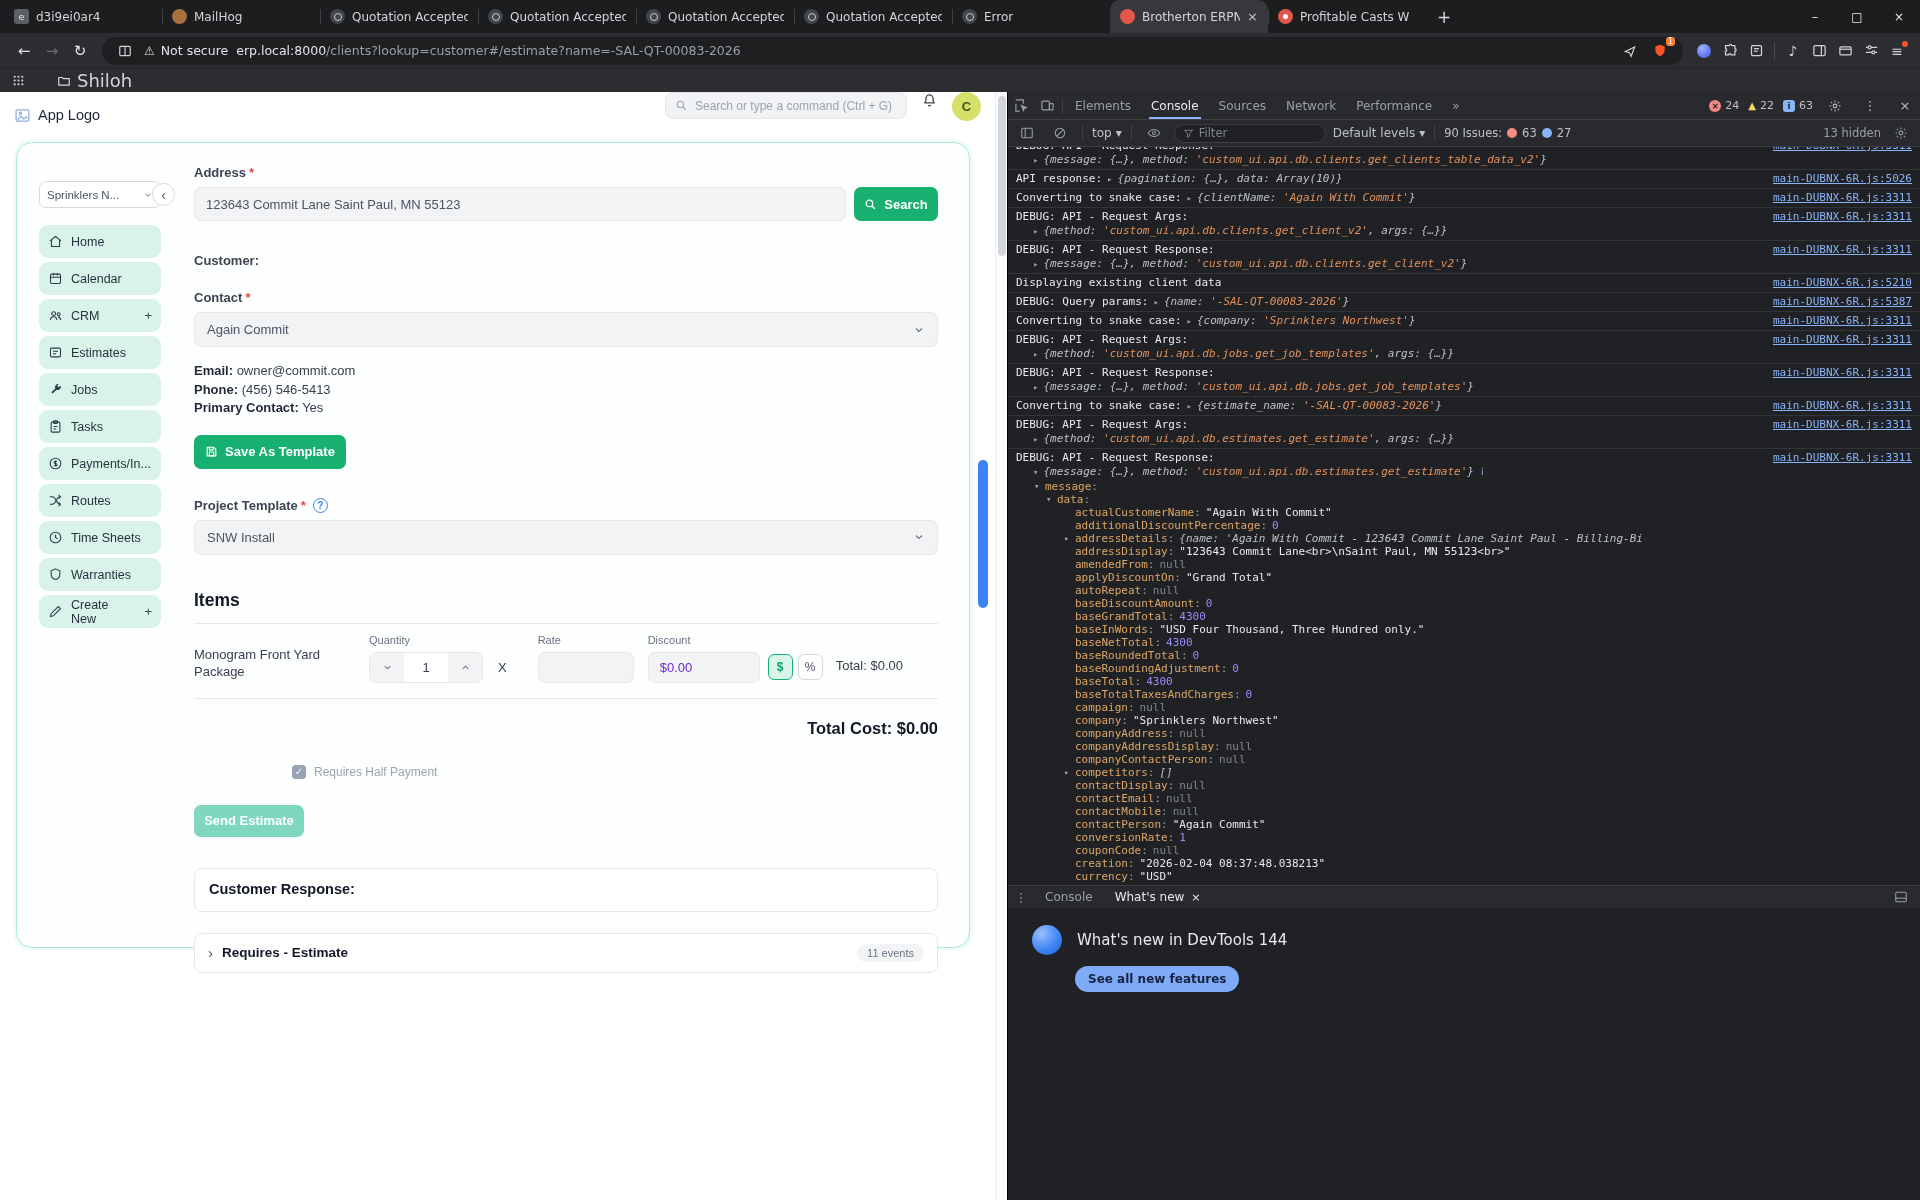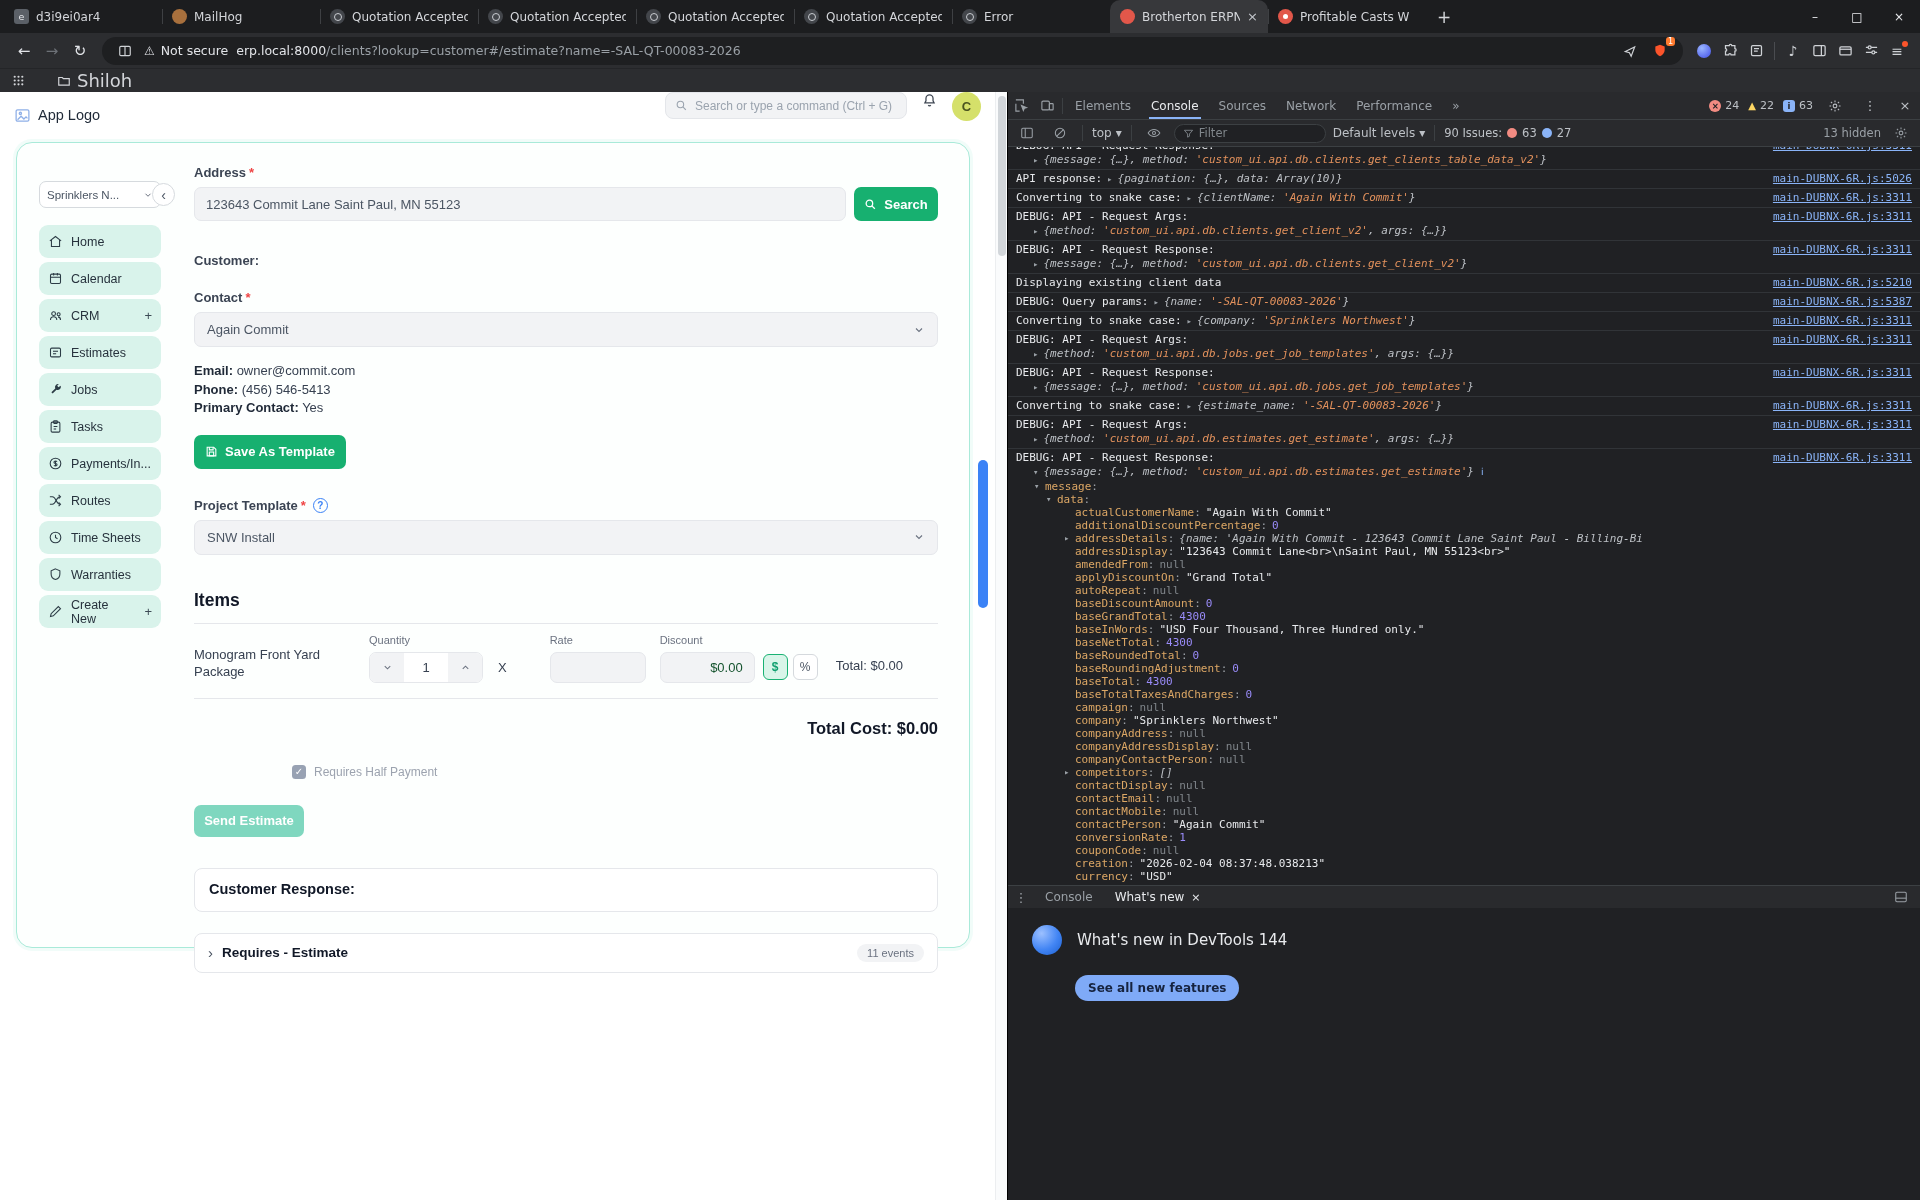--- a/index.html
+++ b/index.html
@@ -85,25 +85,25 @@
 .help{width:15px;height:15px;border:1.5px solid #3b82f6;border-radius:50%;color:#3b82f6;font-size:10px;font-weight:700;display:inline-flex;align-items:center;justify-content:center}
 .itemsh{margin-top:35px;font-size:17.5px;font-weight:700;color:#111827}
 .itemsrow{margin-top:12px;border-top:1px solid #e5e7eb;border-bottom:1px solid #e5e7eb;padding:10px 0 15px;display:flex;align-items:flex-start}
 .iname{width:128px;padding-top:12px;line-height:17px;color:#374151}
 .colhead{font-size:11px;color:#6b7280}
 .qtyblock{margin-left:47px}
 .stepper{margin-top:6px;width:114px;height:31px;border:1px solid #e5e7eb;border-radius:7px;display:flex;overflow:hidden;background:#fff}
 .stepbtn{width:34px;background:#f2f3f5;display:flex;align-items:center;justify-content:center;color:#6b7280}
 .stepval{flex:1;display:flex;align-items:center;justify-content:center;color:#374151}
 .ix{margin-left:15px;padding-top:26px;font-weight:500}
-.rateblock{margin-left:43px}
+.rateblock{margin-left:31px}
 .rateinput{margin-top:6px;width:96px;height:31px}
 .discblock{margin-left:14px}
 .discrow{display:flex;align-items:center;margin-top:6px}
-.discinput{width:95px;height:31px;justify-content:flex-end;color:#14532d}
+.discinput{width:112px;height:31px;color:#6d28d9}
 .dolbtn{margin-left:8px;width:25px;height:26px;border:1px solid #19b273;background:#d9f5e9;color:#0e9f6e;border-radius:6px;display:flex;align-items:center;justify-content:center;font-size:12px;font-weight:700}
 .pctbtn{margin-left:5px;width:25px;height:26px;border:1px solid #d5d9dd;background:#fff;color:#4b5563;border-radius:6px;display:flex;align-items:center;justify-content:center;font-size:12px}
 .itotal{margin-left:auto;margin-right:35px;padding-top:24px;color:#374151}
 .totalcost{margin-top:20px;text-align:right;font-size:16.5px;font-weight:700;color:#111827}
 .halfpay{margin-top:27px;margin-left:98px;display:flex;align-items:center;gap:8px;color:#9ca3af;font-size:12px}
 .cb{width:14px;height:14px;background:#98a2b3;border-radius:3.5px;color:#fff;font-size:10px;display:flex;align-items:center;justify-content:center}
 .sendbtn{margin-top:26px;width:110px;height:32px;background:#7fd7bf;color:#fff;border-radius:7px;display:flex;align-items:center;justify-content:center;font-size:13px;font-weight:600}
 .respbox{margin-top:31px;border:1px solid #e5e7eb;border-radius:8px;background:#fff;padding:12px 14px 14px}
 .resptitle{font-size:14.5px;font-weight:600;color:#111827}
 .respstatus{margin-top:9px;font-size:13px;font-weight:700;color:#16a34a}
@@ -151,21 +151,21 @@
 .vstr{color:#e8eaed}.vnum{color:#9a8cfa}.vnull{color:#80868b}
 .dt-drawer{height:23px;flex:none;background:#292a2d;border-top:1px solid #3c4043;display:flex;align-items:center;color:#9aa0a6}
 .drtab{height:100%;display:flex;align-items:center;gap:7px;padding:0 11px;white-space:nowrap}
 .drtab.active{color:#e8eaed}
 .drclose{font-size:11px}
 .dricons{margin-left:auto;display:flex;padding-right:6px;gap:2px}
 .dt-wn{height:292px;flex:none;background:#202124;padding:17px 0 0 24px}
 .wnhead{display:flex;align-items:center;gap:15px}
 .wnlogo{width:30px;height:30px;border-radius:50%;background:radial-gradient(circle at 32% 28%,#9cc0ff,#4285f4 55%,#1b5fd0)}
 .wntitle{font-size:15px;color:#e8eaed}
-.wnbtn{display:inline-flex;margin:20px 0 0 43px;background:#7faaf7;color:#16233f;font-size:12px;font-weight:600;padding:6px 13px;border-radius:15px}
+.wnbtn{display:inline-flex;margin:11px 0 0 43px;background:#7faaf7;color:#16233f;font-size:12px;font-weight:600;padding:6px 13px;border-radius:15px}
 </style>
 </head>
 <body>
 
 <div id="root">
 
   <div class="chrome">
     <div class="tabstrip">
       <div class="tabs">
           <div class="tab">

